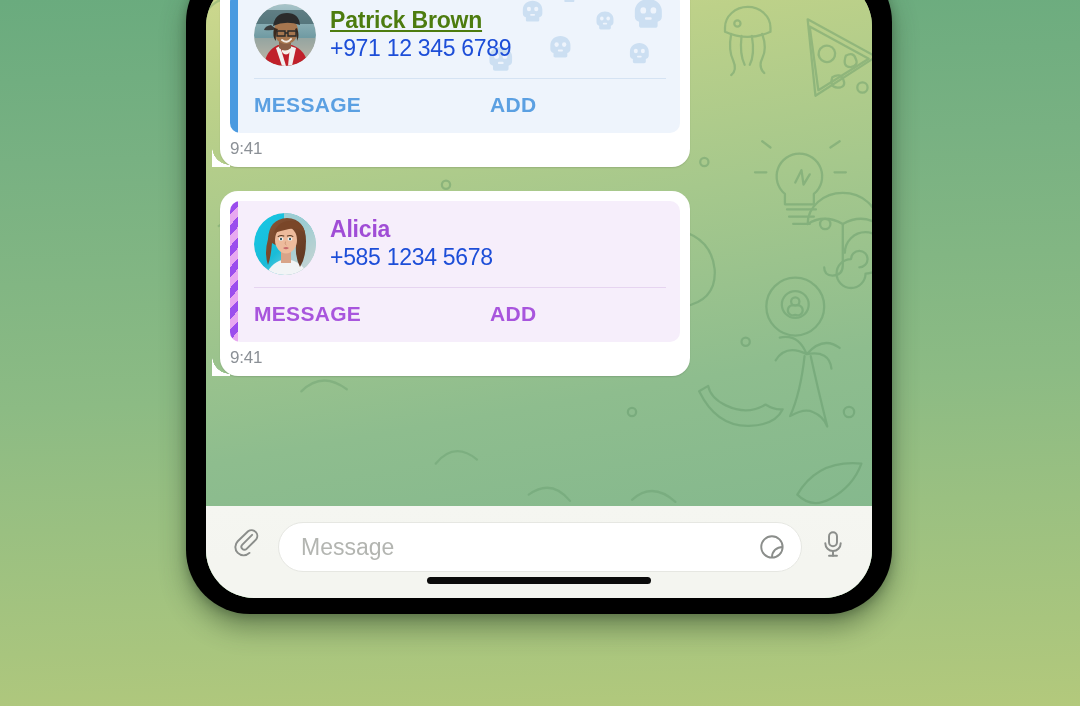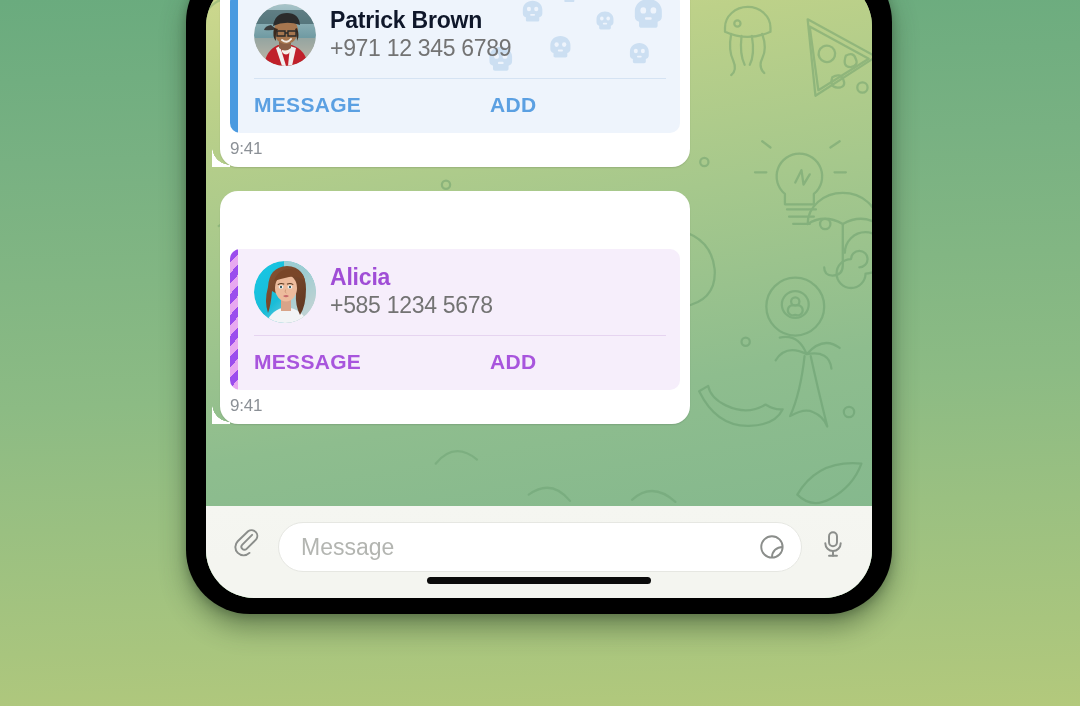--- a/index.html
+++ b/index.html
@@ -81,21 +81,21 @@
 
   .card-top { display:flex; align-items:center; padding:12px 14px 12px 16px; position:relative; }
   .avatar {
     width:62px; height:62px; border-radius:50%;
     flex:0 0 62px; overflow:hidden; position:relative;
     background:#ddd;
   }
   .avatar svg { width:100%; height:100%; display:block; }
   .card-text { margin-left:14px; }
   .contact-name { font-size:23px; font-weight:700; letter-spacing:-.2px; line-height:1.25; }
-  .contact-phone { font-size:23px; color:#737373; line-height:1.3; letter-spacing:-.3px;text-align:right; }
+  .contact-phone { font-size:23px; color:#1d4ed8; line-height:1.3; letter-spacing:-.3px;text-align:right; }
 
   .card-sep { height:1px; margin:0 14px 0 16px; }
   .card-actions { display:flex; padding:14px 14px 16px 16px; position:relative; }
   .card-btn {
     font-size:21px; font-weight:700; letter-spacing:.3px;
     background:none; border:none; cursor:pointer; padding:0;
     font-family:"Liberation Sans", sans-serif;
   }
   .card-btn.msg { flex:0 0 236px; text-align:left; }
   .card-btn.add { text-align:center; }
@@ -322,21 +322,21 @@
                       <path d="M20 24 q-2 9 2 13 q-1 -8 2 -12z" fill="#3a2a1e"></path>
                       <path d="M43 24 q3 8 0 13 q0 -8 -2 -12z" fill="#3a2a1e"></path>
 
                       <path d="M23 27 l8 0 0 5 -8 0z M34 27 l8 0 0 5 -8 0z M31 29 l3 0" stroke="#2a2a2a" stroke-width="1.4" fill="none"></path>
 
                       <path d="M28 36 q5 4 9 -1" stroke="#f2ece4" stroke-width="2" fill="none" stroke-linecap="round"></path>
                     </g>
                   </svg>
                 </div>
                 <div class="card-text">
-                  <div class="contact-name" style="color:#0f172a;">Patrick Brown</div>
+                  <div class="contact-name" style="color:#4d7c0f;text-decoration:underline;">Patrick Brown</div>
                   <div class="contact-phone">+971 12 345 6789</div>
                 </div>
               </div>
 
               <div class="card-sep" style="background:#d5e3f3;"></div>
 
               <div class="card-actions">
                 <button class="card-btn msg" style="color:#5ba0e2;">MESSAGE</button>
                 <button class="card-btn add" style="color:#5ba0e2;">ADD</button>
               </div>
@@ -344,21 +344,21 @@
             </div>
           </div>
           <div class="time-row">
             <span class="time">9:41</span>
           </div>
         </div>
       </div>
 
       <div class="msg-row">
         <div class="bubble">
-          <div class="contact-card" style="--stripe-a:#e8a8f0; --stripe-b:#9b4ded; background:#f6eefb;margin-top:48px;">
+          <div class="contact-card" style="--stripe-a:#e8a8f0; --stripe-b:#9b4ded; background:#f6eefb;">
             <div class="card-accent striped"></div>
             <div class="card-body">
 
               <div class="card-top">
                 <div class="avatar">
                   <svg viewBox="0 0 62 62">
                     <defs>
                       <clipPath id="avClip2">
                           <circle cx="31" cy="31" r="31"></circle>
                         </clipPath>

